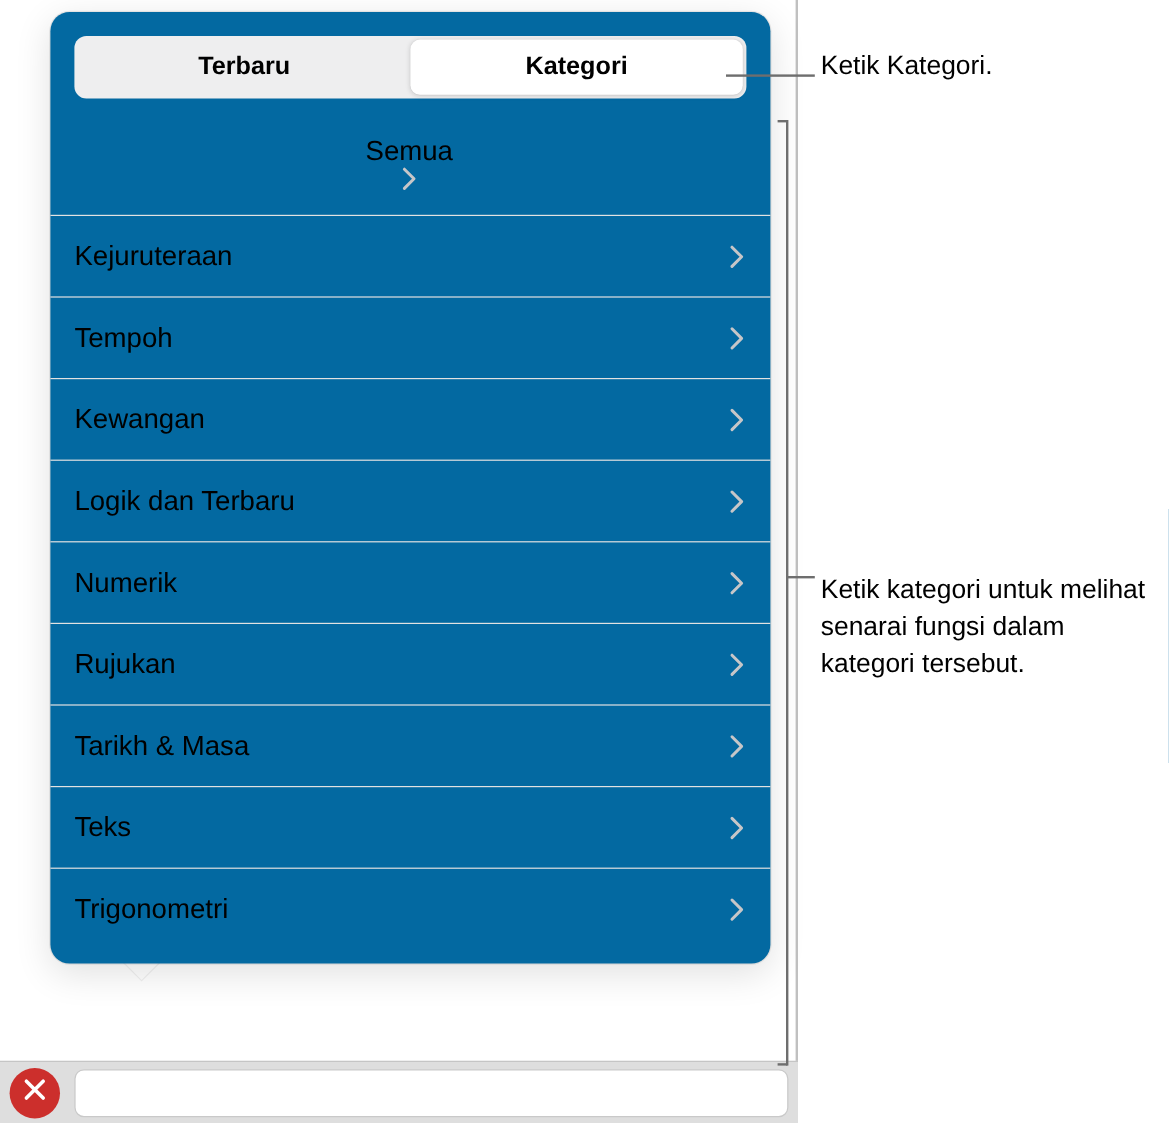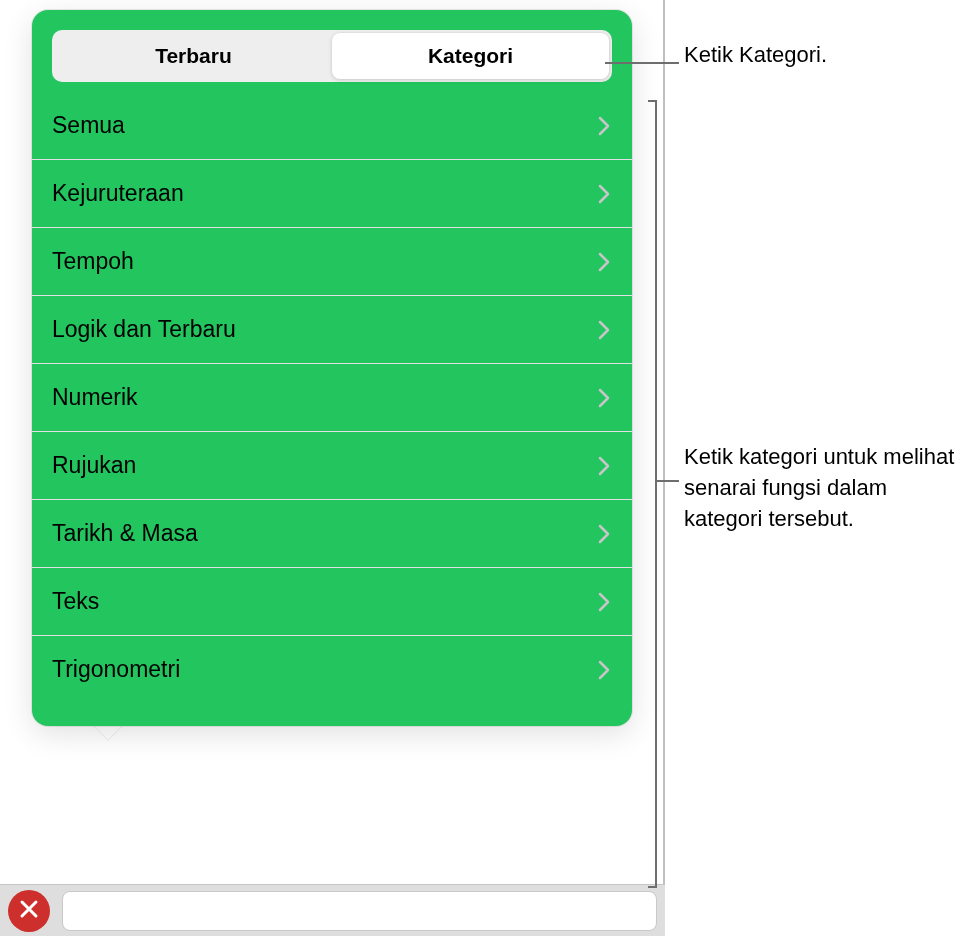--- a/index.html
+++ b/index.html
@@ -18,27 +18,27 @@
     .main-container {
       position: absolute;
       left: 0;
       top: 0;
       width: 665px;
       height: 936px;
       border-right: 2px solid #c0c0c0;
     }
     .popover {
       position: absolute;
-      left: 32px;
+      left: 42px;
       top: 10px;
       width: 600px;
-      background: #22c55e;
+      background: #0369a1;
       border-radius: 16px;
       box-shadow: 0 0 0 1px rgba(0,0,0,0.08), 0 8px 30px rgba(0,0,0,0.12);
-      padding-bottom: 23px;
+      padding-bottom: 12px;
     }
     .popover-tail {
       position: absolute;
       left: 64px;
       bottom: -10px;
       width: 24px;
       height: 24px;
       background: #ffffff;
       transform: rotate(45deg);
       border-right: 1px solid rgba(0,0,0,0.06);
@@ -76,20 +76,21 @@
       align-items: center;
       justify-content: space-between;
       padding: 20px 22px 20px 20px;
       border-bottom: 1px solid #e2e2e2;
       cursor: pointer;
       font-size: 23px;
       color: #000000;
     }
     .list-item:first-child {
       border-top: none;
+      flex-direction: column;
     }
     .list-item:last-child {
       border-bottom: none;
       gap: 18px;
     }
     .chevron {
       color: #c6c6c8;
       display: inline-flex;
       align-items: center;
     }
@@ -137,21 +138,21 @@
       font-size: 22px;
       color: #000000;
       line-height: 1.4;
     }
     .callout-1 {
       left: 684px;
       top: 40px;
     }
     .callout-2 {
       left: 684px;
-      top: 442px;
+      top: 476px;
       width: 280px;
     }
     .callout-line {
       position: absolute;
       background: #6e6e6e;
     }
     .line-1-h {
       left: 605px;
       top: 62px;
       width: 74px;
@@ -205,20 +206,28 @@
       <div class="list-item">
         <span>Kejuruteraan</span>
         <span class="chevron">
           <svg viewBox="0 0 12 20" fill="none">
               <path d="M2 2 L10 10 L2 18" stroke="currentColor" stroke-width="2.5" stroke-linecap="round" stroke-linejoin="round"></path>
             </svg>
         </span>
       </div>
       <div class="list-item">
         <span>Tempoh</span>
+        <span class="chevron">
+          <svg viewBox="0 0 12 20" fill="none">
+              <path d="M2 2 L10 10 L2 18" stroke="currentColor" stroke-width="2.5" stroke-linecap="round" stroke-linejoin="round"></path>
+            </svg>
+        </span>
+      </div>
+      <div class="list-item">
+        <span>Kewangan</span>
         <span class="chevron">
           <svg viewBox="0 0 12 20" fill="none">
               <path d="M2 2 L10 10 L2 18" stroke="currentColor" stroke-width="2.5" stroke-linecap="round" stroke-linejoin="round"></path>
             </svg>
         </span>
       </div>
       <div class="list-item">
         <span>Logik dan Terbaru</span>
         <span class="chevron">
           <svg viewBox="0 0 12 20" fill="none">

